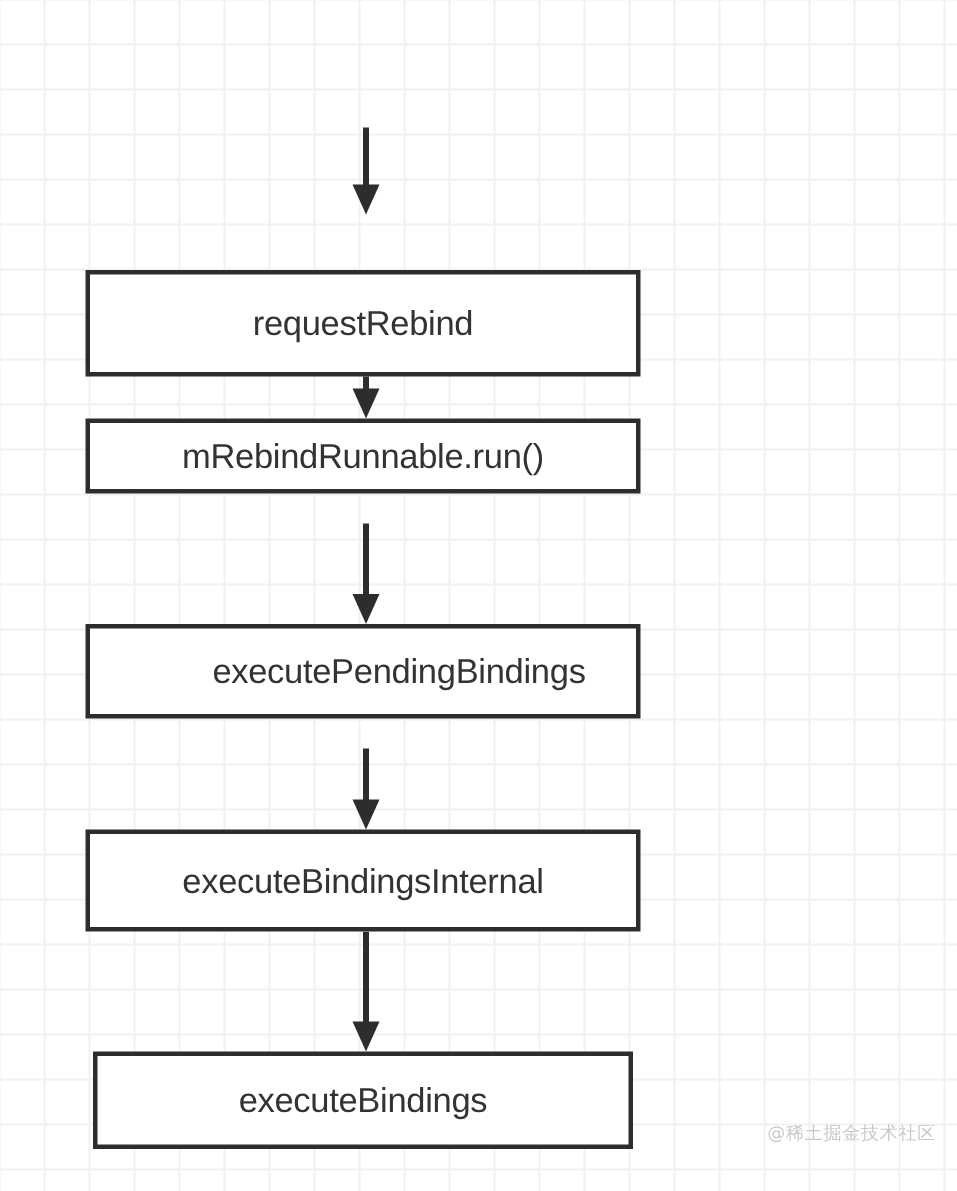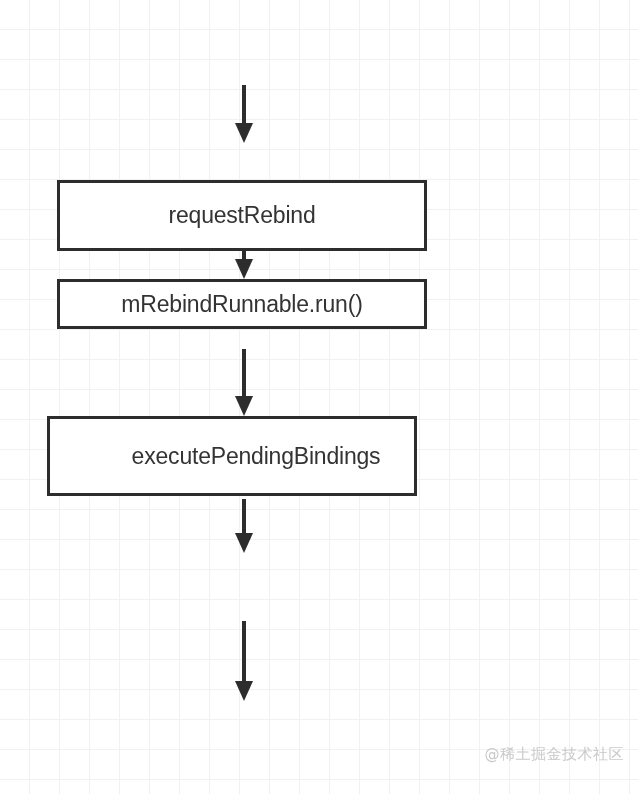--- a/index.html
+++ b/index.html
@@ -65,21 +65,21 @@
     border-right: 9px solid transparent;
     border-top: 20px solid #2d2d2d;
     margin-top: -1px;
   }
 
   #watermark {
     position: absolute;
     right: 14px;
     bottom: 30px;
     color: #c9c9c9;
-    font-size: 15px;
+    font-size: 12px;
     font-family: "DejaVu Sans", sans-serif;
     white-space: nowrap;
     letter-spacing: 0.5px;
   }
 </style>
 </head>
 <body>
 
 <div id="canvas">
 
@@ -110,21 +110,27 @@
 
 
   <div class="node" style="left:57px; top:143px; width:370px; height:71px;margin-top:37px;">
     <span class="node-label">requestRebind</span>
   </div>
 
   <div class="node" style="left:57px; top:279px; width:370px; height:50px;">
     <span class="node-label">mRebindRunnable.run()</span>
   </div>
 
-  <div class="node" style="left:47px; top:416px; width:370px; height:80px;padding-left:48px;">
+  <div class="node" style="left:57px; top:416px; width:370px; height:63px;padding-left:48px;">
     <span class="node-label">executePendingBindings</span>
   </div>
 
+  <div class="node" style="left:57px; top:553px; width:370px; height:68px;">
+    <span class="node-label">executeBindingsInternal</span>
+  </div>
 
+  <div class="node" style="left:62px; top:701px; width:360px; height:65px;">
+    <span class="node-label">executeBindings</span>
+  </div>
 
   <div id="watermark">@稀土掘金技术社区</div>
 
 </div>
 
 </body></html>

